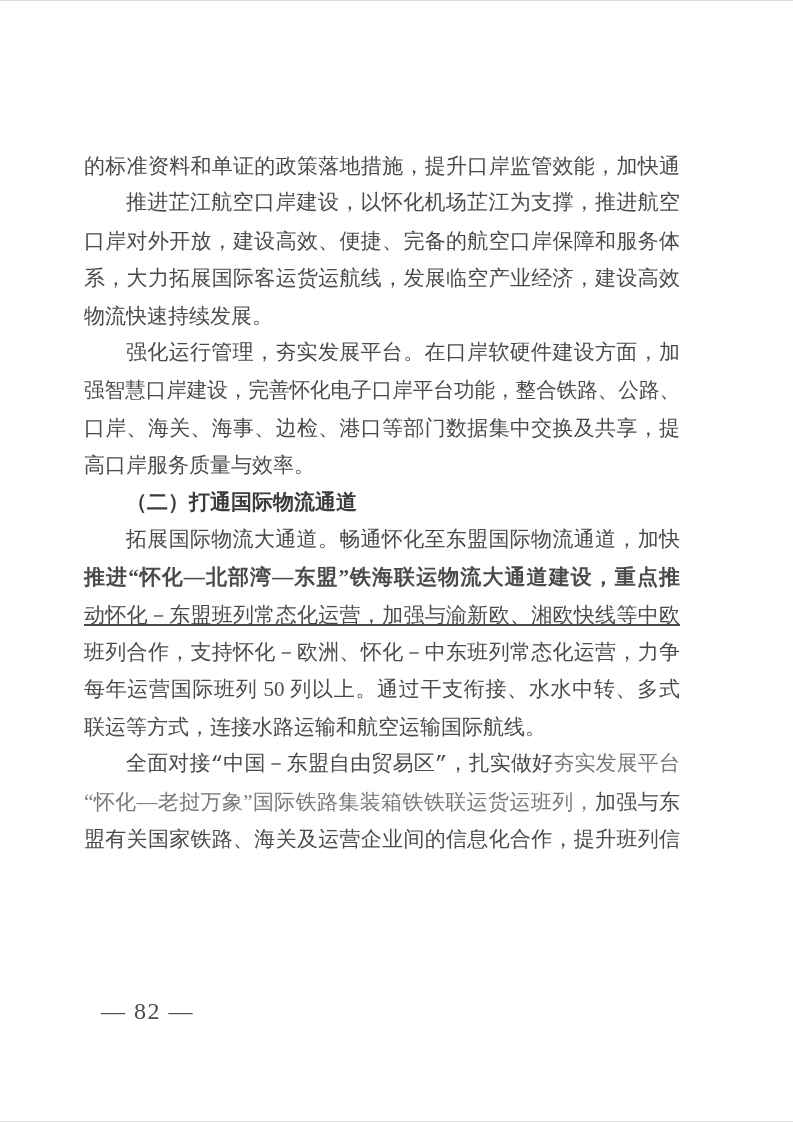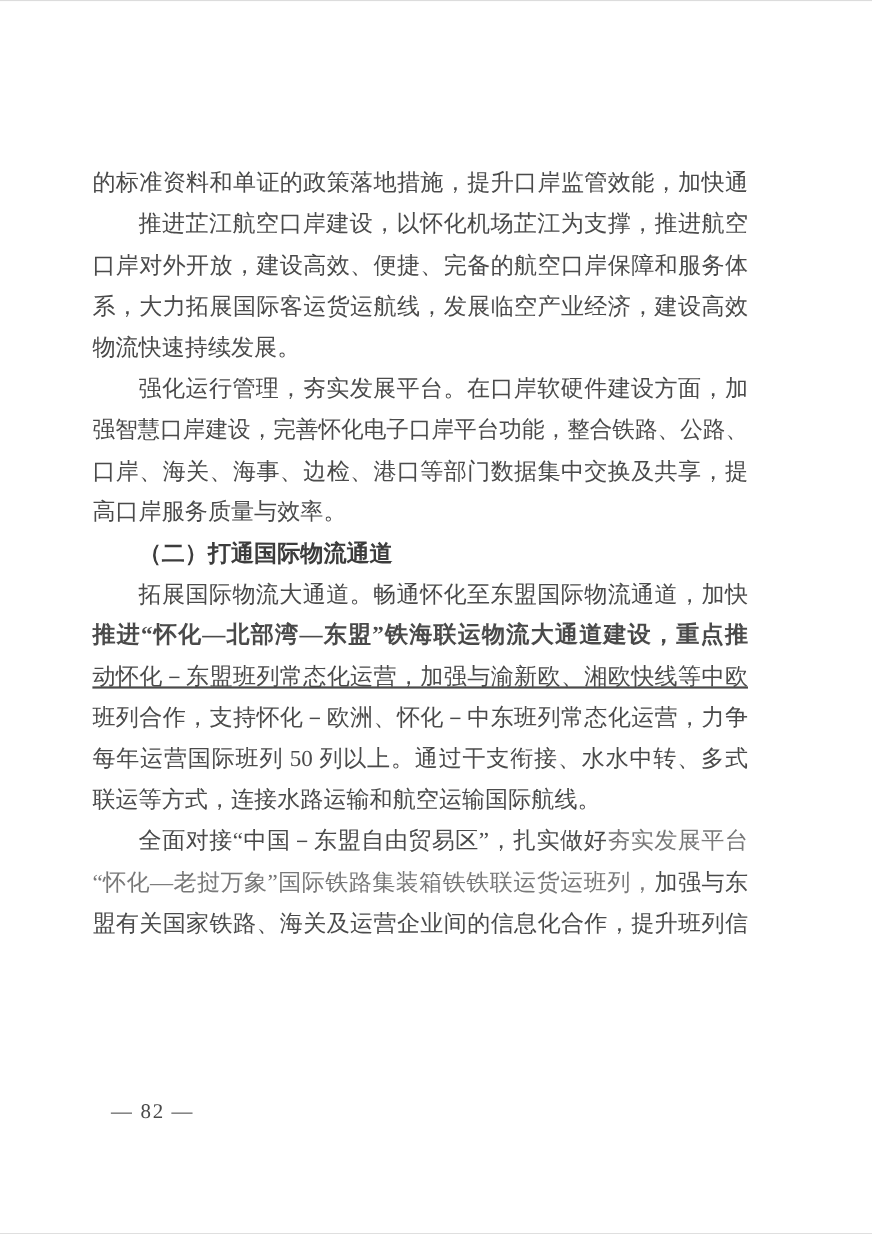--- a/index.html
+++ b/index.html
@@ -33,31 +33,31 @@
     line-height: 37.4px;
     height: 37.4px;
     text-align: left;
     color: var(--text);
   }
   .line.j {
     text-align: justify;
     text-align-last: justify;
     text-justify: inter-character;
   }
-  .line.ind { text-indent: 2em; }
+  .line.ind { text-indent: 2em; font-family: Liberation Mono, monospace; }
   .line.head {
     font-weight: bold;
     color: var(--heading);
   }
   .light { color: var(--light-text); }
   .page-footer {
     position: absolute;
     left: 101px;
     top: 997px;
-    font-size: 19px;
+    font-size: 24px;
     line-height: 26px;
     letter-spacing: 1.5px;
     color: var(--text);
   }
 </style>
 </head>
 <body>
 
 <div class="page">
   <main class="doc" id="doc-body">

